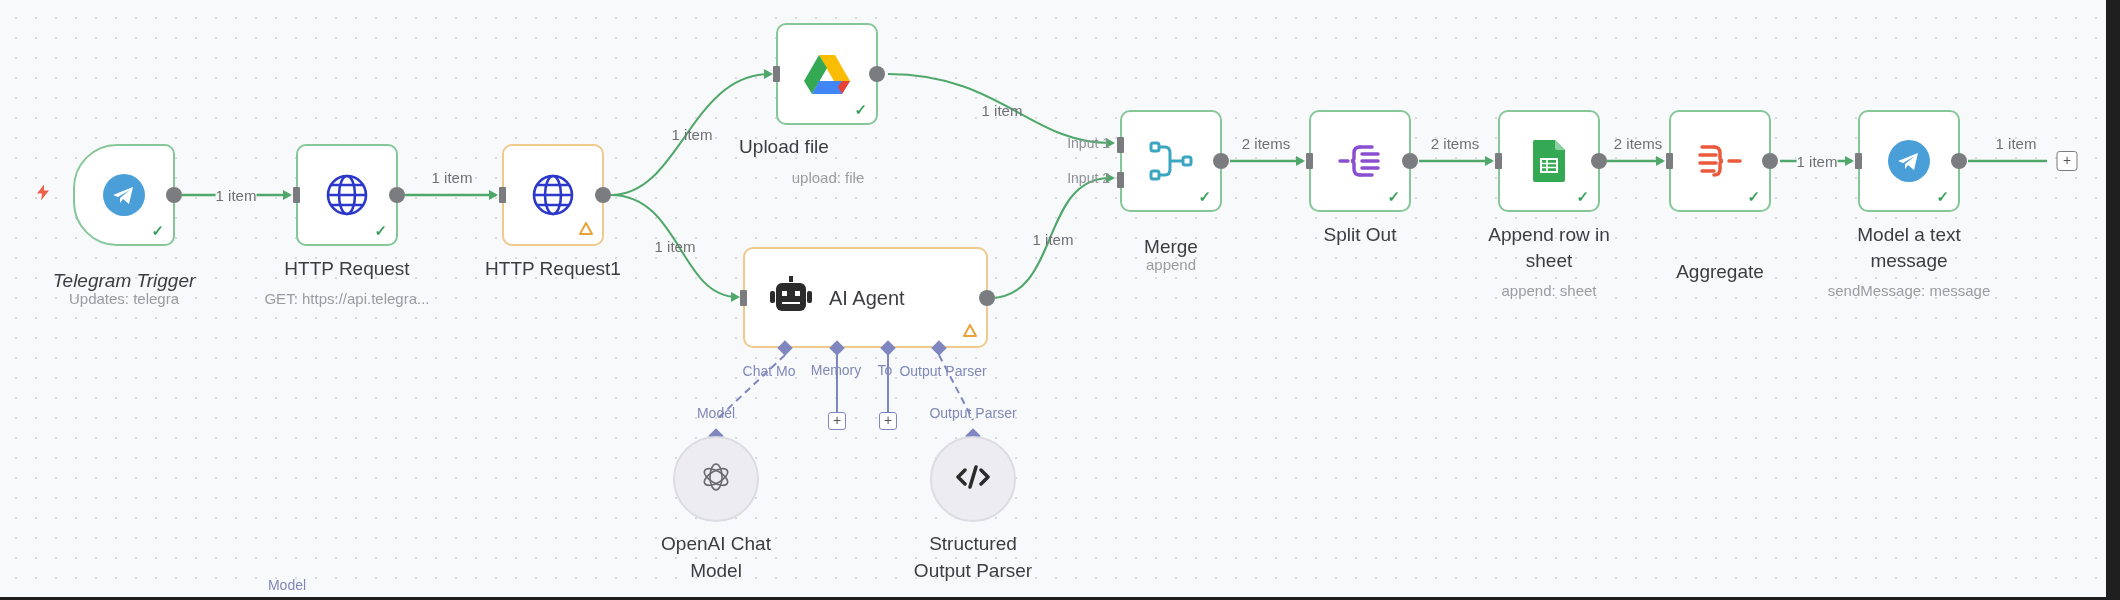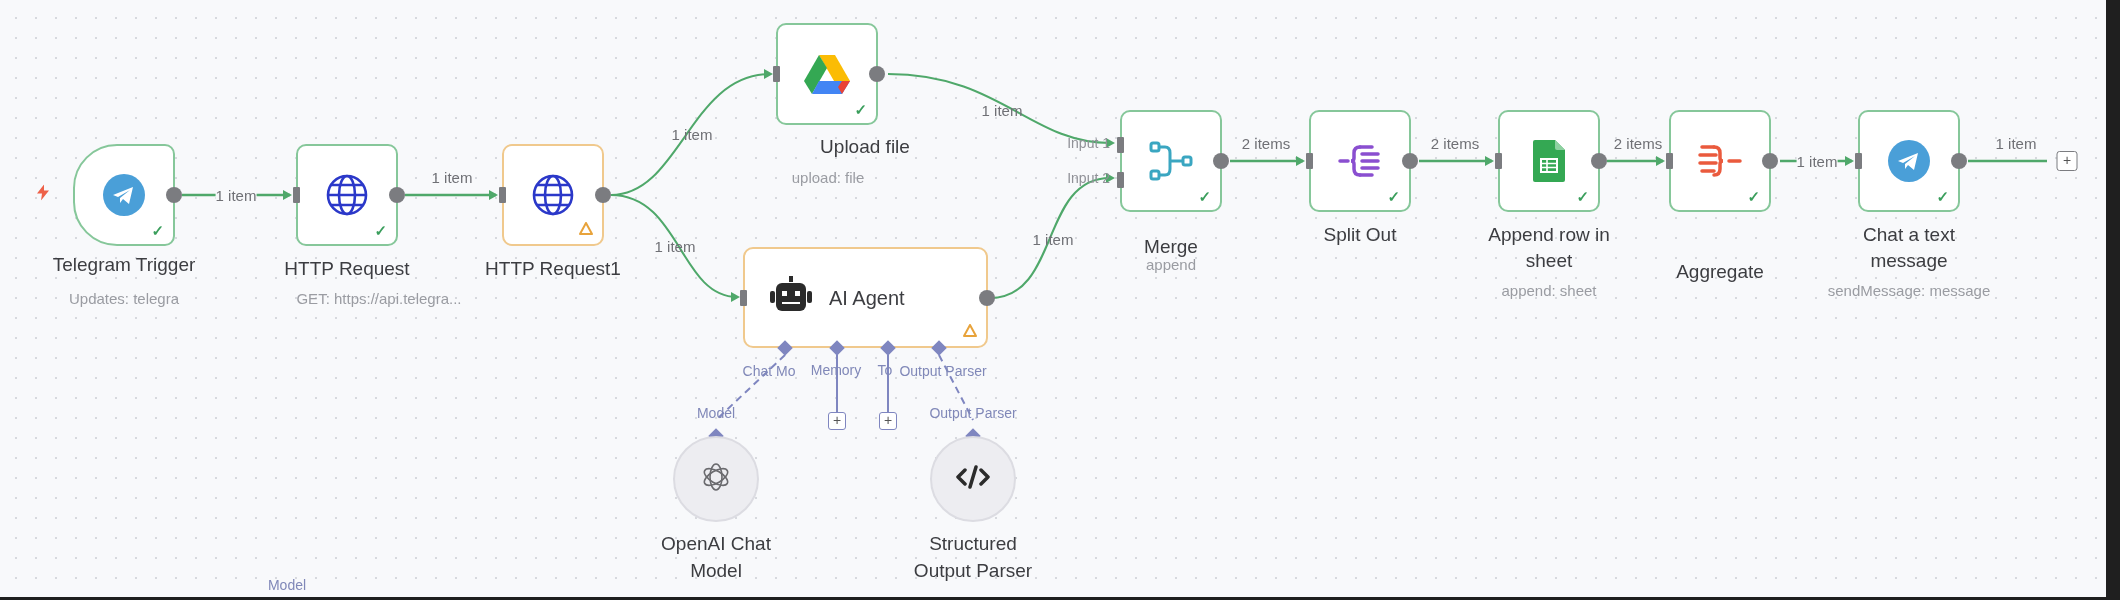--- a/index.html
+++ b/index.html
@@ -117,38 +117,38 @@
   <div class="node trigger" style="left:73px;top:144px;">
     <span class="icon">
       <svg width="42" height="42" viewBox="0 0 42 42">
           <circle cx="21" cy="21" r="21" fill="#4a9fd8"></circle>
           <path d="M10 21 L30 13 L26 30 L20 25 L17 29 L17 24 L27 16 L15 23 Z" fill="#fff"></path>
         </svg>
     </span>
     <span class="status ok">✓</span>
     <span class="out-port"></span>
   </div>
-  <div class="label" style="left:124px;top:252px;">Telegram Trigger</div>
+  <div class="label" style="left:124px;top:268px;font-style:italic;">Telegram Trigger</div>
   <div class="sublabel" style="left:124px;top:290px;">Updates: telegra</div>
 
   <div class="node" style="left:296px;top:144px;">
     <span class="in-port"></span>
     <span class="icon">
       <svg width="44" height="44" viewBox="0 0 44 44" fill="none" stroke="#2b38c9" stroke-width="2.6">
           <circle cx="22" cy="22" r="19"></circle>
           <ellipse cx="22" cy="22" rx="8" ry="19"></ellipse>
           <line x1="3" y1="22" x2="41" y2="22"></line>
           <path d="M6 12 H38 M6 32 H38"></path>
         </svg>
     </span>
     <span class="status ok">✓</span>
     <span class="out-port"></span>
   </div>
   <div class="label" style="left:347px;top:256px;">HTTP Request</div>
-  <div class="sublabel" style="left:347px;top:290px;margin-left:32px;">GET: https://api.telegra...</div>
+  <div class="sublabel" style="left:347px;top:290px;">GET: https://api.telegra...</div>
 
   <div class="node warn" style="left:502px;top:144px;">
     <span class="in-port"></span>
     <span class="icon">
       <svg width="44" height="44" viewBox="0 0 44 44" fill="none" stroke="#2b38c9" stroke-width="2.6">
           <circle cx="22" cy="22" r="19"></circle>
           <ellipse cx="22" cy="22" rx="8" ry="19"></ellipse>
           <line x1="3" y1="22" x2="41" y2="22"></line>
           <path d="M6 12 H38 M6 32 H38"></path>
         </svg>
@@ -168,21 +168,21 @@
       <svg width="46" height="40" viewBox="0 0 46 40">
           <path d="M15 1 H31 L46 27 H30 Z" fill="#fbbc04"></path>
           <path d="M15 1 L0 27 L8 40 L23 14 Z" fill="#34a853"></path>
           <path d="M8 40 H38 L46 27 H15 Z" fill="#4285f4"></path>
           <path d="M38 40 L46 27 H38 L34 33 Z" fill="#ea4335"></path>
         </svg>
     </span>
     <span class="status ok">✓</span>
     <span class="out-port"></span>
   </div>
-  <div class="label" style="left:865px;top:134px;text-align:center;">Upload file</div>
+  <div class="label" style="left:784px;top:134px;text-align:center;">Upload file</div>
   <div class="sublabel" style="left:828px;top:169px;">upload: file</div>
 
   <div class="node warn" style="left:743px;top:247px;width:245px;height:101px;">
     <span class="in-port"></span>
     <span style="position:absolute;left:24px;top:50%;transform:translateY(-50%);">
       <svg width="44" height="40" viewBox="0 0 44 40">
           <rect x="20" y="0" width="4" height="6" fill="#2b2b2b"></rect>
           <rect x="7" y="7" width="30" height="28" rx="6" fill="#2b2b2b"></rect>
           <rect x="1" y="15" width="5" height="12" rx="2" fill="#2b2b2b"></rect>
           <rect x="38" y="15" width="5" height="12" rx="2" fill="#2b2b2b"></rect>
@@ -309,21 +309,21 @@
     <span class="in-port"></span>
     <span class="icon">
       <svg width="42" height="42" viewBox="0 0 42 42">
           <circle cx="21" cy="21" r="21" fill="#4a9fd8"></circle>
           <path d="M10 21 L30 13 L26 30 L20 25 L17 29 L17 24 L27 16 L15 23 Z" fill="#fff"></path>
         </svg>
     </span>
     <span class="status ok">✓</span>
     <span class="out-port"></span>
   </div>
-  <div class="label" style="left:1909px;top:222px;">Chat a text</div>
+  <div class="label" style="left:1909px;top:222px;">Model a text</div>
   <div class="label" style="left:1909px;top:248px;">message</div>
   <div class="sublabel" style="left:1909px;top:282px;">sendMessage: message</div>
 
   <span class="end-plus" style="left:2067px;top:161px;">+</span>
 
   <span class="edge-label" style="left:236px;top:195px;background:#f8f9fb;">1 item</span>
   <span class="edge-label" style="left:452px;top:177px;">1 item</span>
   <span class="edge-label" style="left:692px;top:134px;">1 item</span>
   <span class="edge-label" style="left:675px;top:246px;">1 item</span>
   <span class="edge-label" style="left:1002px;top:110px;">1 item</span>

